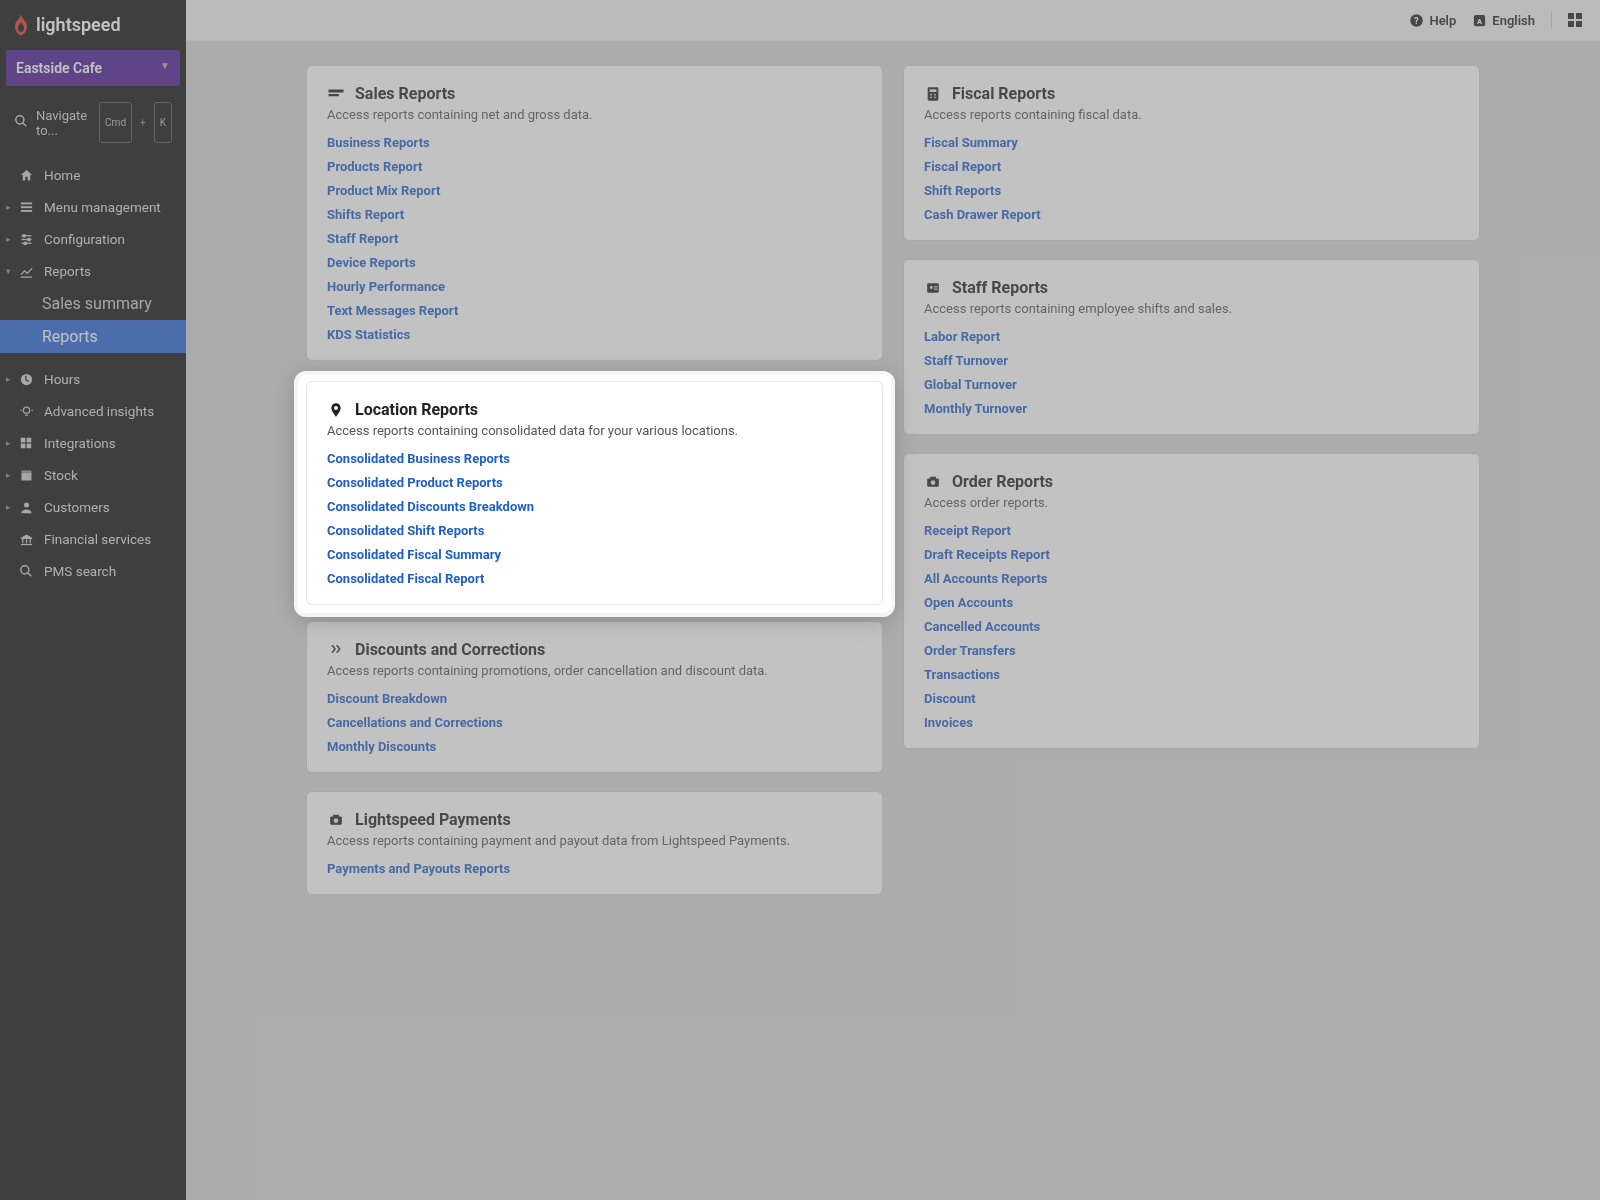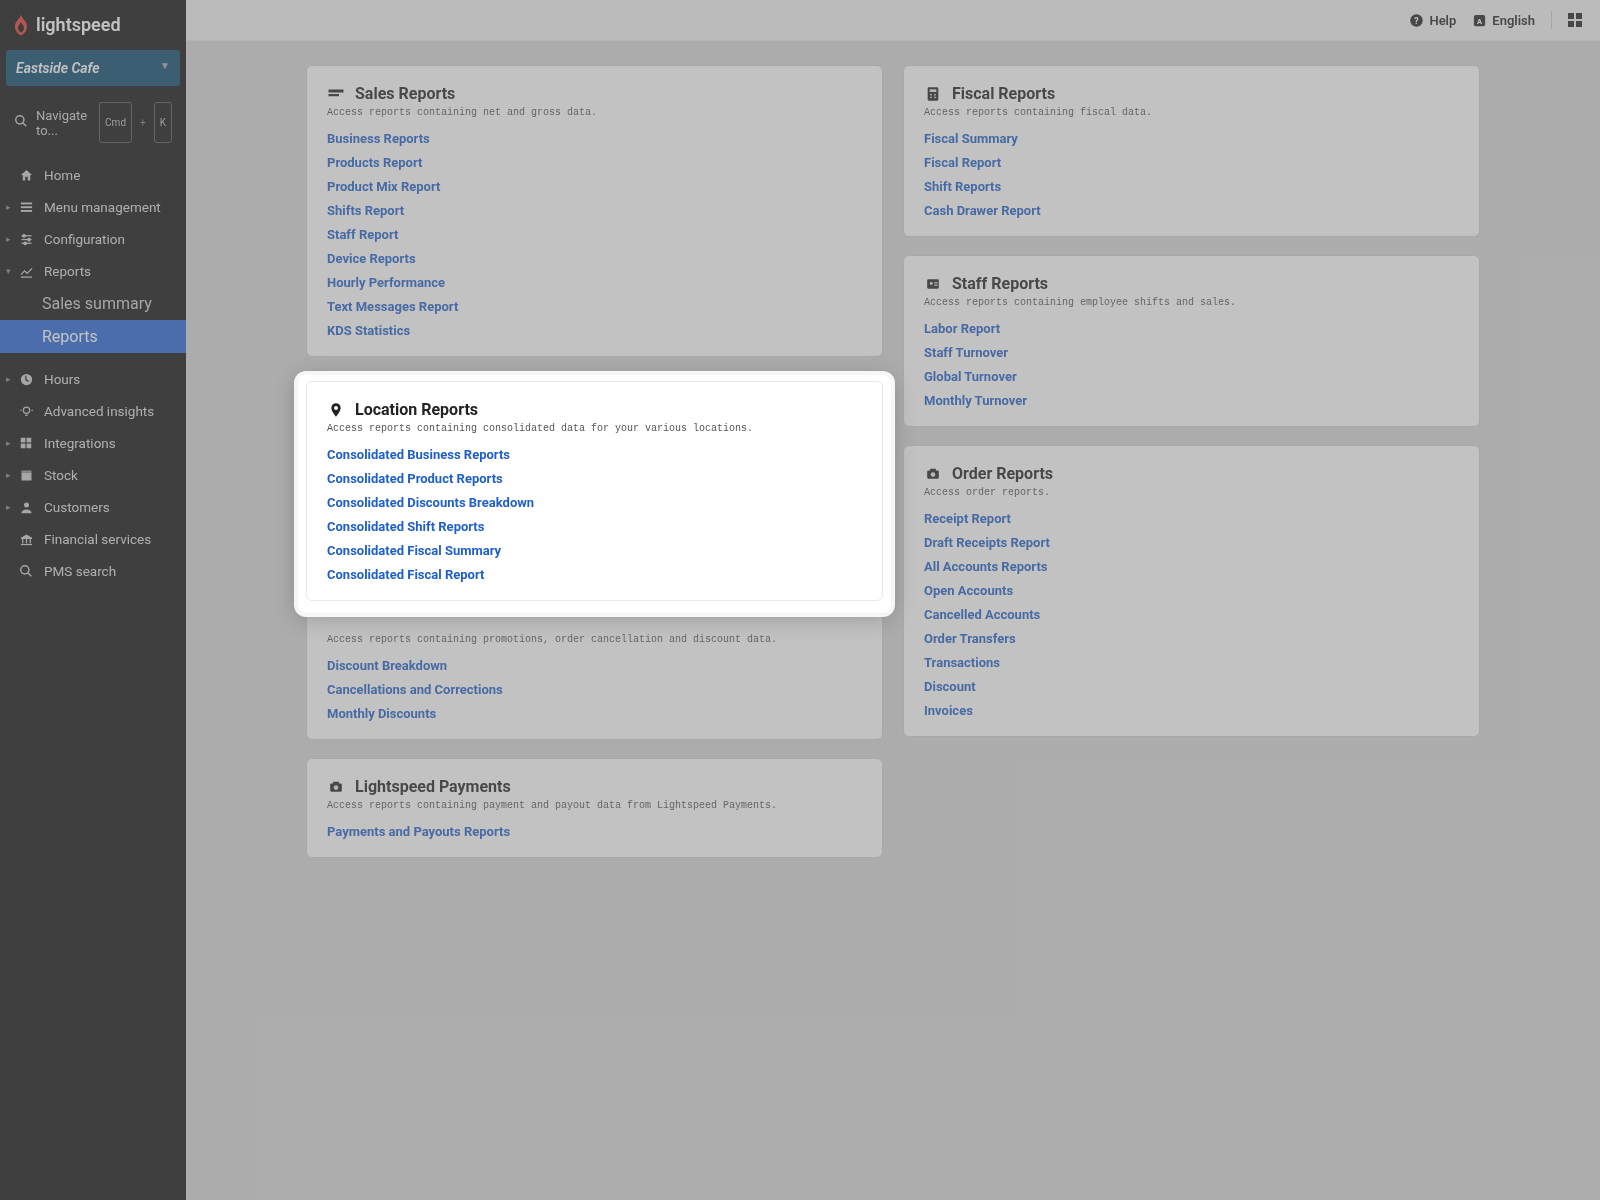--- a/index.html
+++ b/index.html
@@ -1,41 +1,41 @@
 <!DOCTYPE html>
 <html><head>
 <meta charset="utf-8">
 <style>
 * { box-sizing: border-box; margin: 0; padding: 0; }
 body { font-family: -apple-system, BlinkMacSystemFont, "Segoe UI", Roboto, sans-serif; background: #f2f2f2; width:1600px; height:1200px; overflow:hidden; position:relative; font-size:14px; color:#333; }
 .app { display:flex; width:1600px; height:1200px; transform-origin: top left; }
 .sidebar { width:186px; background:#111; color:#aaa; flex-shrink:0; display:flex; flex-direction:column; }
 .logo { display:flex; align-items:flex-start; gap:6px; padding:14px 12px 10px; color:#fff; font-weight:600; font-size:18px; }
 .logo svg { width:18px; height:22px; }
-.location-sel { margin:4px 6px; background:#0c4a6e; border-radius:3px; padding:10px 10px; color:#fff; font-size:14px; font-weight:600; display:flex; justify-content:space-between; align-items:flex-start; cursor:pointer;font-style:italic; }
+.location-sel { margin:4px 6px; background:#4c1d95; border-radius:3px; padding:10px 10px; color:#fff; font-size:14px; font-weight:600; display:flex; justify-content:space-between; align-items:flex-start; cursor:pointer; }
 .navto { margin:6px 6px 10px; background:transparent; border-radius:3px; padding:6px 8px; display:flex; align-items:center; gap:8px; color:#d0d0d0; font-size:13px; cursor:pointer; }
 .kbd { border:1px solid #555; border-radius:3px; padding:14px 5px; font-size:10px; color:#bbb; }
 .nav { list-style:none; }
 .nav-item { display:flex; align-items:center; padding:8px 10px 8px 18px; gap:10px; font-size:13.5px; color:#ddd; cursor:pointer; position:relative; }
 .nav-item.has-caret::before { content:"▸"; position:absolute; left:6px; font-size:9px; color:#888; }
 .nav-item.expanded::before { content:"▾"; }
 .nav-item .icon-slot { width:16px; height:16px; display:flex; align-items:center; justify-content:center; color:#ccc; }
 .sub-item { padding:7px 10px 7px 42px; font-size:16px; color:#ccc; cursor:pointer; }
 .sub-item.active { background:#2864d8; color:#fff; }
 .main { flex:1; display:flex; flex-direction:column; background:#d8d8d8; position:relative; }
 .topbar { height:41px; background:#f2f2f2; display:flex; align-items:center; justify-content:flex-end; padding:0 18px; gap:16px; font-size:13px; color:#222; border-bottom:1px solid #e2e2e2; }
 .topbar .item { display:flex; align-items:center; gap:5px; cursor:pointer; font-weight:600; }
 .topbar .divider { width:1px; height:18px; background:#ccc; }
 .content { flex:1; padding:24px 120px; display:flex; gap:20px; overflow:auto; }
 .col { flex:1; display:flex; flex-direction:column; gap:18px; }
 .card { background:#ffffff; border:1px solid #d0d0d0; border-radius:6px; padding:18px 20px; }
 .card.highlight { background:#fff; border:1px solid #e8e8e8; }
 .card-header { display:flex; align-items:center; gap:10px; margin-bottom:4px; }
 .card-title { font-size:16px; font-weight:700; color:#222; }
-.card-desc { font-size:10px; color:#555; margin:2px 0 12px;font-family:Liberation Mono, monospace; }
+.card-desc { font-size:13px; color:#555; margin:2px 0 12px; }
 .link-list { list-style:none; display:flex; flex-direction:column; gap:8px; }
 .link-list a { color:#1f5fc8; font-weight:700; font-size:13px; text-decoration:none; cursor:pointer; }
 .card-icon { width:18px; height:18px; display:flex; align-items:center; justify-content:center; color:#222; }
 .overlay { position:absolute; inset:0; background:rgba(120,120,120,0.45); pointer-events:none; }
 .spotlight { position:absolute; background:#fff; border-radius:8px; box-shadow:0 0 0 4px rgba(255,255,255,0.9), 0 4px 24px rgba(0,0,0,0.25); pointer-events:none; }
 .apps-icon { display:grid; grid-template-columns:6px 6px; grid-template-rows:6px 6px; gap:2px; }
 .apps-icon span { background:#222; }
 </style>
 </head>
 <body>
@@ -246,20 +246,28 @@
               <li><a>Consolidated Business Reports</a></li>
               <li><a>Consolidated Product Reports</a></li>
               <li><a>Consolidated Discounts Breakdown</a></li>
               <li><a>Consolidated Shift Reports</a></li>
               <li><a>Consolidated Fiscal Summary</a></li>
               <li><a>Consolidated Fiscal Report</a></li>
             </ul>
         </div>
 
         <div class="card">
+          <div class="card-header">
+            <span class="card-icon">
+                <svg width="18" height="16" viewBox="0 0 24 24" fill="#222">
+                  <path d="M4 4l6 8-6 8h4l6-8-6-8zM14 4l6 8-6 8h4l6-8-6-8z" transform="scale(0.7) translate(3,3)"></path>
+                </svg>
+              </span>
+            <span class="card-title">Discounts and Corrections</span>
+          </div>
           <div class="card-desc">Access reports containing promotions, order cancellation and discount data.</div>
           <ul class="link-list">
               <li><a>Discount Breakdown</a></li>
               <li><a>Cancellations and Corrections</a></li>
               <li><a>Monthly Discounts</a></li>
             </ul>
         </div>
 
         <div class="card">
           <div class="card-header">

